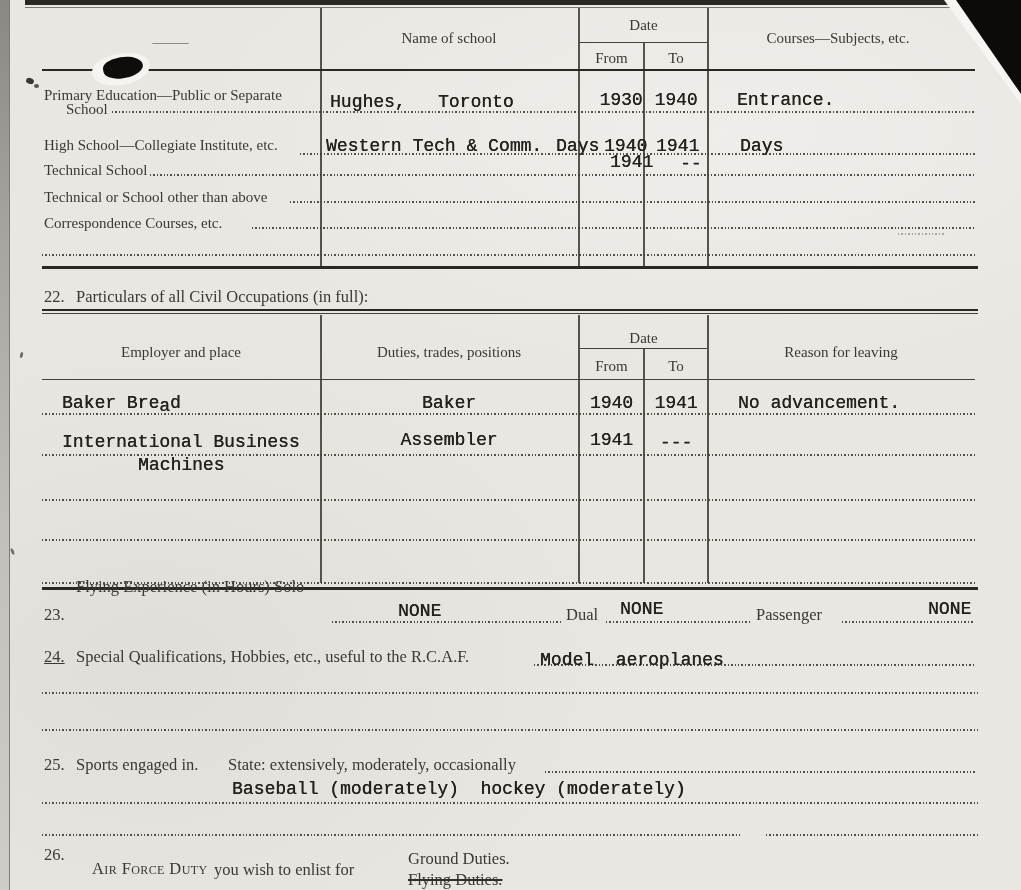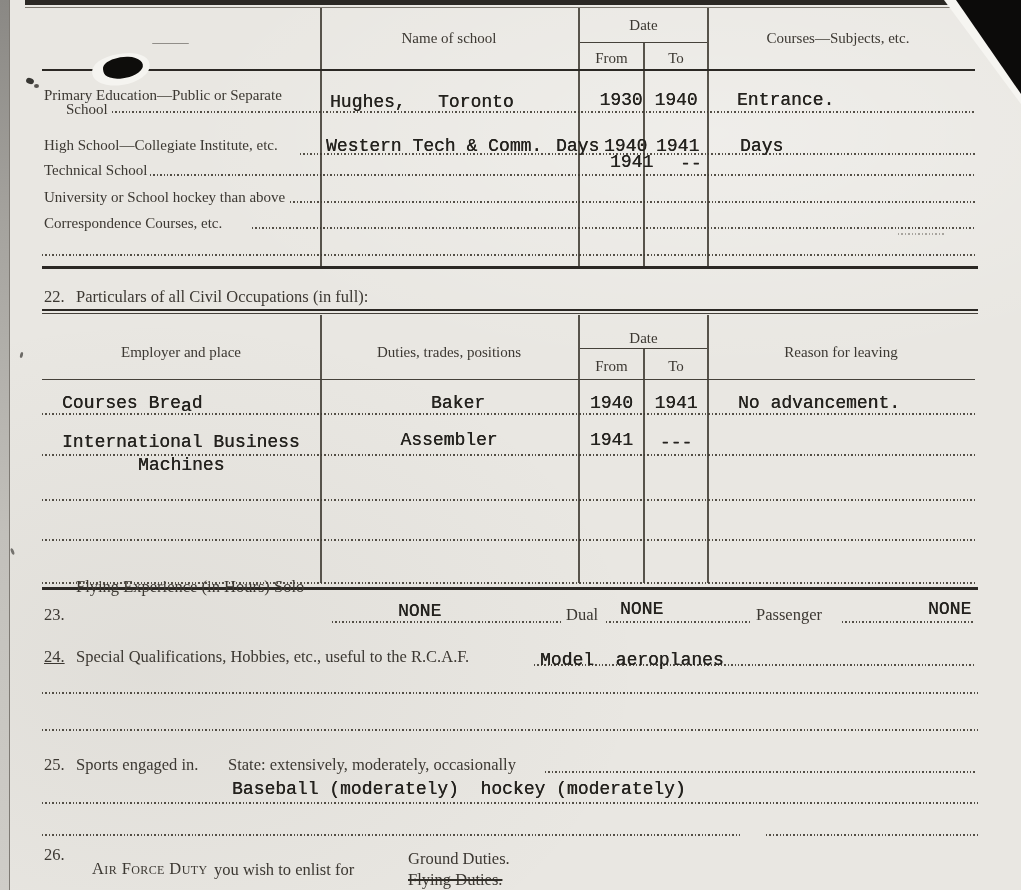--- a/index.html
+++ b/index.html
@@ -76,21 +76,21 @@
   <span class="t type" style="left:556px;top:137px;">Days</span>
   <span class="t type" style="left:604px;top:137px;">1940</span>
   <span class="t type" style="left:656px;top:137px;">1941</span>
   <span class="t type" style="left:740px;top:137px;">Days</span>
 
   <span class="t type" style="left:610px;top:153px;">1941</span>
   <span class="t type" style="left:680px;top:155px;">--</span>
   <span class="t serif" style="left:44px;top:162px;">Technical School</span>
   <div class="dots" style="left:150px;top:174px;width:825px;"></div>
 
-  <span class="t serif" style="left:44px;top:189px;">University or School hockey than above</span>
+  <span class="t serif" style="left:44px;top:189px;">Technical or School other than above</span>
   <div class="dots" style="left:290px;top:201px;width:685px;"></div>
 
   <span class="t serif" style="left:44px;top:215px;">Correspondence Courses, etc.</span>
   <div class="dots" style="left:252px;top:227px;width:723px;"></div>
   <div class="dots faint" style="left:898px;top:233px;width:48px;"></div>
 
   <div class="dots" style="left:42px;top:254px;width:933px;"></div>
   <div class="hl heavy" style="left:42px;top:266px;width:936px;height:2.5px;"></div>
 
   <span class="t serif slg" style="left:44px;top:288px;">22.</span>
@@ -106,22 +106,22 @@
 
   <span class="t serif ctr" style="left:44px;top:344px;width:274px;">Employer and place</span>
   <span class="t serif ctr" style="left:322px;top:344px;width:254px;">Duties, trades, positions</span>
   <span class="t serif ctr" style="left:580px;top:330px;width:127px;">Date</span>
   <div class="hl" style="left:580px;top:348px;width:127px;height:1px;"></div>
   <span class="t serif ctr" style="left:580px;top:358px;width:63px;">From</span>
   <span class="t serif ctr" style="left:645px;top:358px;width:62px;">To</span>
   <span class="t serif ctr" style="left:712px;top:344px;width:258px;">Reason for leaving</span>
   <div class="hl" style="left:42px;top:379px;width:933px;height:1.2px;"></div>
 
-  <span class="t type" style="left:62px;top:394px;"><span>Courses Bre</span><span class="drop">a</span><span>d</span></span>
-  <span class="t type ctr" style="left:322px;top:394px;width:254px;margin-left:9px;">Baker</span>
+  <span class="t type" style="left:62px;top:394px;"><span>Baker Bre</span><span class="drop">a</span><span>d</span></span>
+  <span class="t type ctr" style="left:322px;top:394px;width:254px;">Baker</span>
   <span class="t type ctr" style="left:580px;top:394px;width:63px;">1940</span>
   <span class="t type ctr" style="left:645px;top:394px;width:62px;">1941</span>
   <span class="t type" style="left:738px;top:394px;">No advancement.</span>
   <div class="dots" style="left:42px;top:413px;width:933px;"></div>
 
   <span class="t type" style="left:62px;top:433px;">International Business</span>
   <span class="t type" style="left:138px;top:456px;">Machines</span>
   <span class="t type ctr" style="left:322px;top:431px;width:254px;">Assembler</span>
   <span class="t type ctr" style="left:580px;top:431px;width:63px;">1941</span>
   <span class="t type ctr" style="left:645px;top:434px;width:62px;">---</span>

